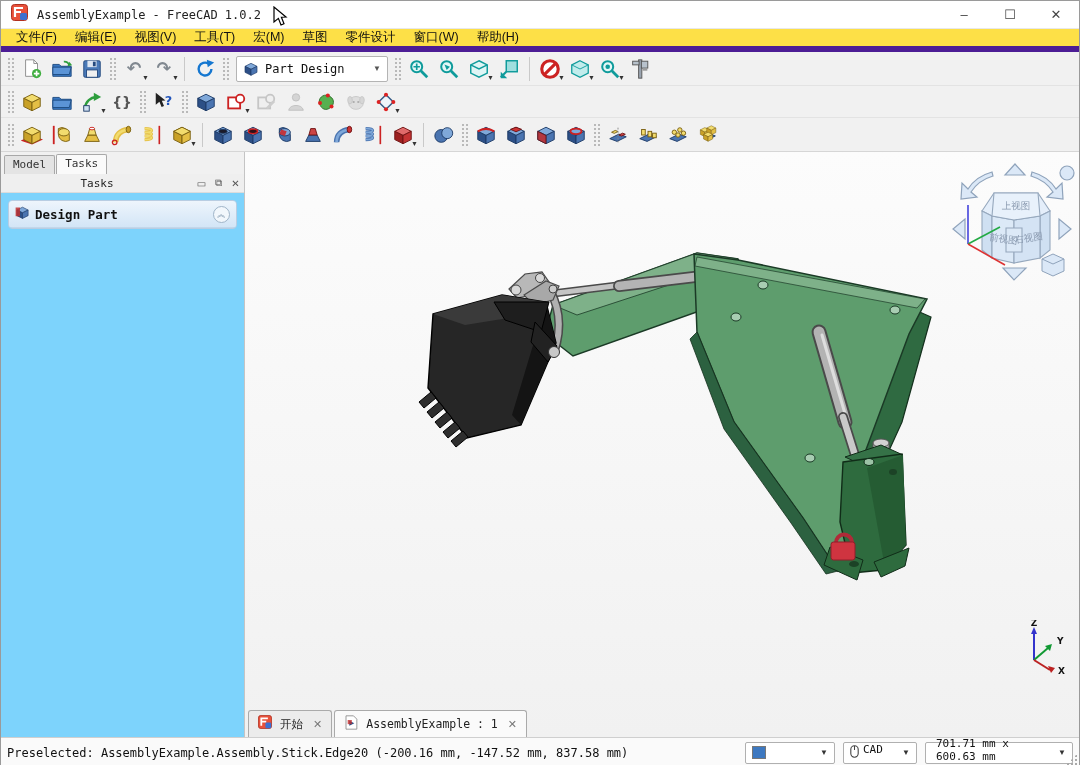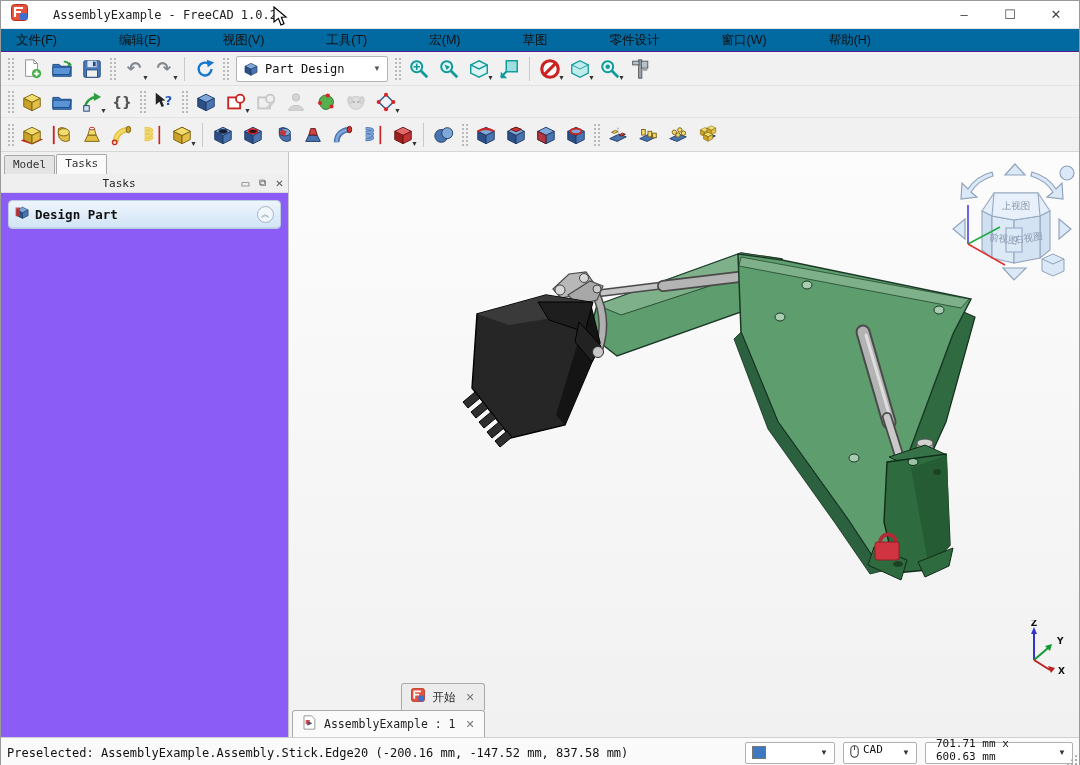--- a/index.html
+++ b/index.html
@@ -5,30 +5,30 @@
   * { margin:0; padding:0; box-sizing:border-box; }
   html,body { width:1080px; height:765px; overflow:hidden;
     font-family:"Liberation Sans", sans-serif; background:#f0f0f0; }
   #app { position:relative; width:1080px; height:765px; background:#f0f0f0;
     border:1px solid #9a9a9a; }
 
   
   .titlebar { height:28px; background:#ffffff; display:flex; align-items:center;
     border-bottom:1px solid #e8e8e8; position:relative; }
   .titlebar .fc-logo { margin-left:10px; }
-  .titlebar .title { margin-left:25px; font-size:12px; color:#222;
+  .titlebar .title { margin-left:9px; font-size:12px; color:#222;
     font-family:"DejaVu Sans Mono", monospace; }
   .win-controls { margin-left:auto; display:flex; height:100%; }
   .win-btn { width:46px; height:100%; display:flex; align-items:center;
     justify-content:center; font-size:13px; color:#444; cursor:default; }
   .cursor-arrow { position:absolute; left:272px; top:5px; z-index:50; }
 
   
-  .menubar { height:23px; background:#0369a1; display:flex; align-items:center;
-    padding-left:6px; border-bottom:1px solid #4c1d95;gap:44px; }
+  .menubar { height:23px; background:#fde047; display:flex; align-items:center;
+    padding-left:6px; border-bottom:6px solid #4c1d95; }
   .menu-item { padding:2px 9px; font-size:12.5px; color:#111; }
 
   
   .toolbar { display:flex; align-items:center; padding:2px 4px; background:#f1f1f1; }
   .toolbar.r1 { height:34px; border-bottom:1px solid #e3e3e3; }
   .toolbar.r2 { height:32px; border-bottom:1px solid #e3e3e3; }
   .toolbar.r3 { height:34px; border-bottom:1px solid #d6d6d6; }
   .tbtn { position:relative; width:30px; height:28px; border:1px solid transparent;
     background:transparent; display:flex; align-items:center; justify-content:center; }
   .tbtn.dim { opacity:.4; filter:grayscale(1); }
@@ -42,21 +42,21 @@
     display:flex; align-items:center; padding:0 6px; margin:0 4px; }
   .combo .cval { font-size:12px; font-family:"DejaVu Sans Mono", monospace;
     color:#111; margin:0 8px 0 6px; }
   .combo .carr { font-size:8px; color:#555; margin-left:auto; }
   .wb-combo { width:152px; }
 
   
   .main { display:flex; height:585px; }
 
   
-  .dock { width:288px; background:#8b5cf6; border-right:1px solid #c4c4c4;
+  .dock { width:244px; background:#7dd3fc; border-right:1px solid #c4c4c4;
     display:flex; flex-direction:column; }
   .dock-tabs { display:flex; align-items:flex-end; height:22px; padding-left:3px;
     background:#f1f1f1; }
   .dtab { font-family:"DejaVu Sans Mono", monospace; font-size:11px; color:#333;
     padding:2px 8px 3px; border:1px solid #a8a8a8; border-bottom:none;
     border-radius:2px 2px 0 0; background:#e4e4e4; margin-right:1px; }
   .dtab.active { background:#fafafa; padding-bottom:4px; }
   .dock-titlebar { height:19px; display:flex; align-items:center;
     background:#efefef; border-bottom:1px solid #dcdcdc; }
   .dock-title { flex:1; text-align:center; font-size:11px; color:#222;
@@ -74,21 +74,21 @@
     text-align:center; background:#f2f7fc; }
   .taskitem { display:flex; align-items:center; height:32px; padding:0 9px;
     background:#cfe0f2; }
   .taskitem .tilabel { font-size:12.5px; color:#111; margin-left:7px; }
 
   
   .viewport { position:relative; flex:1; overflow:hidden;
     background:linear-gradient(#fcfcfc,#f1f1f1); }
 
   
-  .doctabs { position:absolute; left:3px; bottom:0; display:flex; align-items:flex-end;flex-direction:column; }
+  .doctabs { position:absolute; left:3px; bottom:0; display:flex; align-items:flex-end; }
   .doctab { display:flex; align-items:center; height:27px; padding:0 9px;
     border:1px solid #aaa; border-bottom:none; border-radius:3px 3px 0 0;
     background:#ececec; margin-right:2px; }
   .doctab.active { background:#fafafa; }
   .doctab .dtlabel { font-family:"DejaVu Sans Mono", monospace; font-size:11.5px;
     color:#222; margin:0 10px 0 8px; }
   .doctab .closex { font-size:11px; color:#777; }
 
   
   .statusbar { height:30px; background:#fafafa; border-top:1px solid #cfcfcf;

